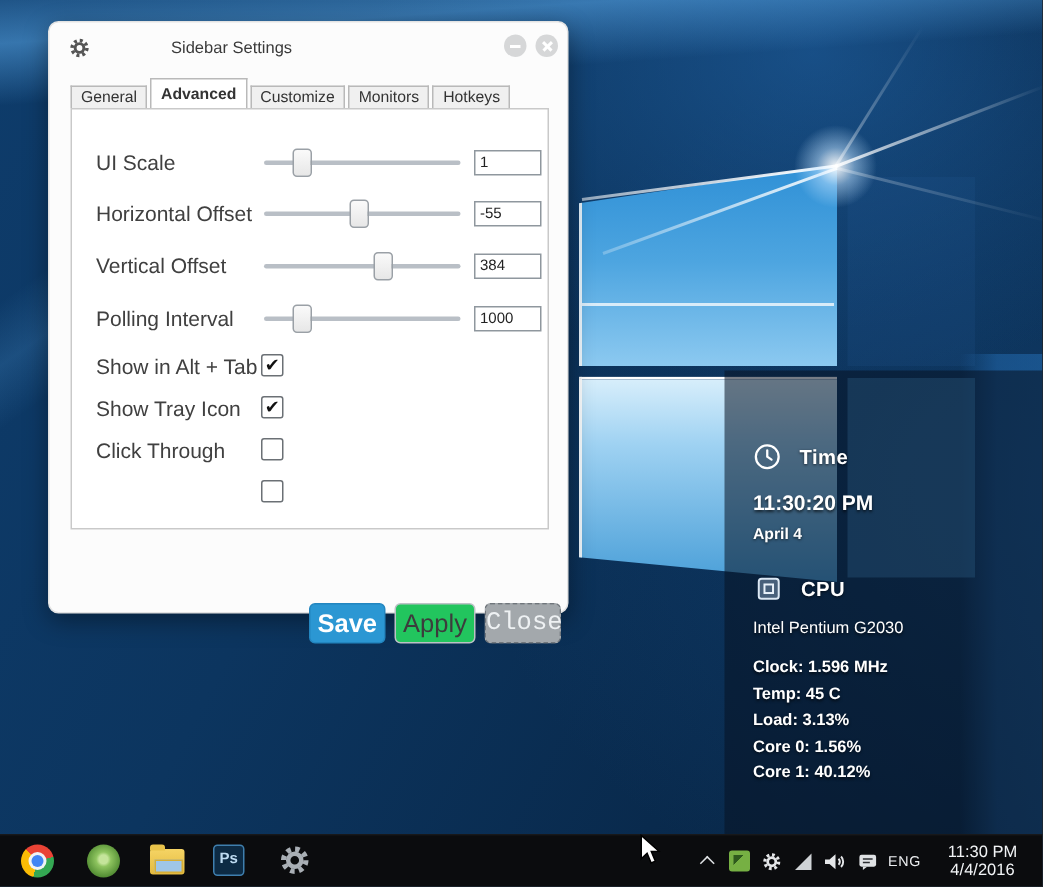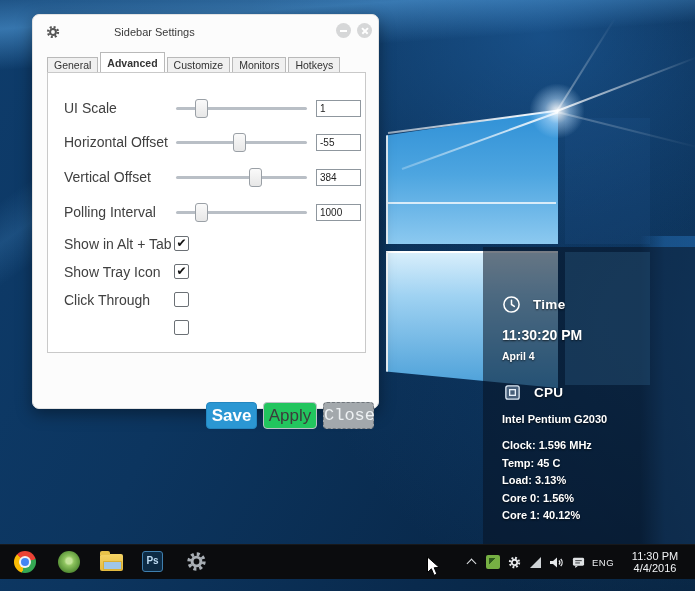--- a/index.html
+++ b/index.html
@@ -45,21 +45,21 @@
 
   
   .side-panel { position:absolute; left:483px; top:247px; width:212px; height:309px;
     background:rgba(7,19,34,.55); color:#fff; }
   .side-panel .hdr { position:absolute; display:flex; align-items:center; gap:12px; }
   .side-panel .hdr .ttl { font-size:13.5px; font-weight:bold; letter-spacing:.3px; text-shadow:0 1px 2px rgba(0,0,0,.65); }
   .t-icon { width:19px; height:19px; }
   .side-txt { position:absolute; text-shadow:0 1px 2px rgba(0,0,0,.65); }
   .time-val { font-size:14px; font-weight:bold; }
   .time-date { font-size:10.5px; font-weight:bold; }
-  .cpu-name { font-size:11px; font-weight:bold;text-align:center; }
+  .cpu-name { font-size:11px; font-weight:normal;text-align:center; }
   .cpu-stats { font-size:11px; font-weight:bold; line-height:17.5px; }
 
   
   .dialog { position:absolute; left:32px; top:14px; width:347px; height:395px;
     background:#fcfcfc; border:1px solid #e3e3e3; border-radius:7px;
     box-shadow:0 5px 16px rgba(0,0,0,.38); font-size:10.5px; color:#3f3f3f; }
   .titlebar { position:absolute; left:0; top:0; width:100%; height:34px; display:flex; align-items:center; padding-left:13px;gap:45px; }
   .titlebar .g-icon { width:14px; height:14px; color:#555; }
   .titlebar .t-text { margin-left:9px; font-size:11px; color:#3a3a3a; }
   .winbtn { position:absolute; top:8px; width:15px; height:15px; border-radius:50%; background:#d6d7d8; border:none; cursor:default; }
@@ -82,21 +82,21 @@
     font-size:10px; padding:0 3px; color:#222; font-family:inherit; }
   .chk { position:absolute; left:126px; width:15px; height:15px; border:1.5px solid #6b7075; border-radius:2px;
     background:#fff; font-size:12px; line-height:12px; text-align:center; color:#111; font-weight:bold; }
 
   .btn { position:absolute; top:353px; height:27px; border-radius:4px; font-size:17px; font-family:inherit; cursor:default;margin-top:34px; }
   .btn-save { left:173px; width:51px; background:#2b97d3; border:1px solid #2386c0; color:#fff; font-weight:bold; }
   .btn-apply { left:230px; width:54px; background:#22c55e; border:1px solid #bcc1c6; color:#3c3c3c; }
   .btn-close { left:290px; width:51px; background:#a3a8ac; border:1px dashed #70767c; color:#eef1f3;font-family:Liberation Mono, monospace; }
 
   
-  .taskbar { position:absolute; left:0; top:544px; width:695px; height:35px; background:#0b0c0e;
+  .taskbar { position:absolute; left:0; top:556px; width:695px; height:35px; background:#0b0c0e;
     border-top:1px solid rgba(255,255,255,.05); }
   .tb-icon { position:absolute; top:6px; }
   .chrome { left:14px; width:22px; height:22px; border-radius:50%;
     background:conic-gradient(from 75deg,#34a853 0 120deg,#fbbc05 120deg 240deg,#ea4335 240deg 360deg); }
   .chrome::before { content:""; position:absolute; left:5px; top:5px; width:12px; height:12px; border-radius:50%; background:#f1f3f4; }
   .chrome::after { content:""; position:absolute; left:7px; top:7px; width:8px; height:8px; border-radius:50%; background:#4285f4; }
   .greenapp { left:58px; width:22px; height:22px; border-radius:50%;
     background:radial-gradient(circle at 50% 45%,#c4e49a 0 18%,#8ec45f 30%,#558f35 70%,#3f702a 100%); }
   .folder { left:100px; top:9px; width:23px; height:17px; background:linear-gradient(180deg,#f5d465,#e3ba3f); border-radius:2px; }
   .folder::before { content:""; position:absolute; left:0; top:-3px; width:10px; height:4px; background:#e8c34a; border-radius:2px 2px 0 0; }

